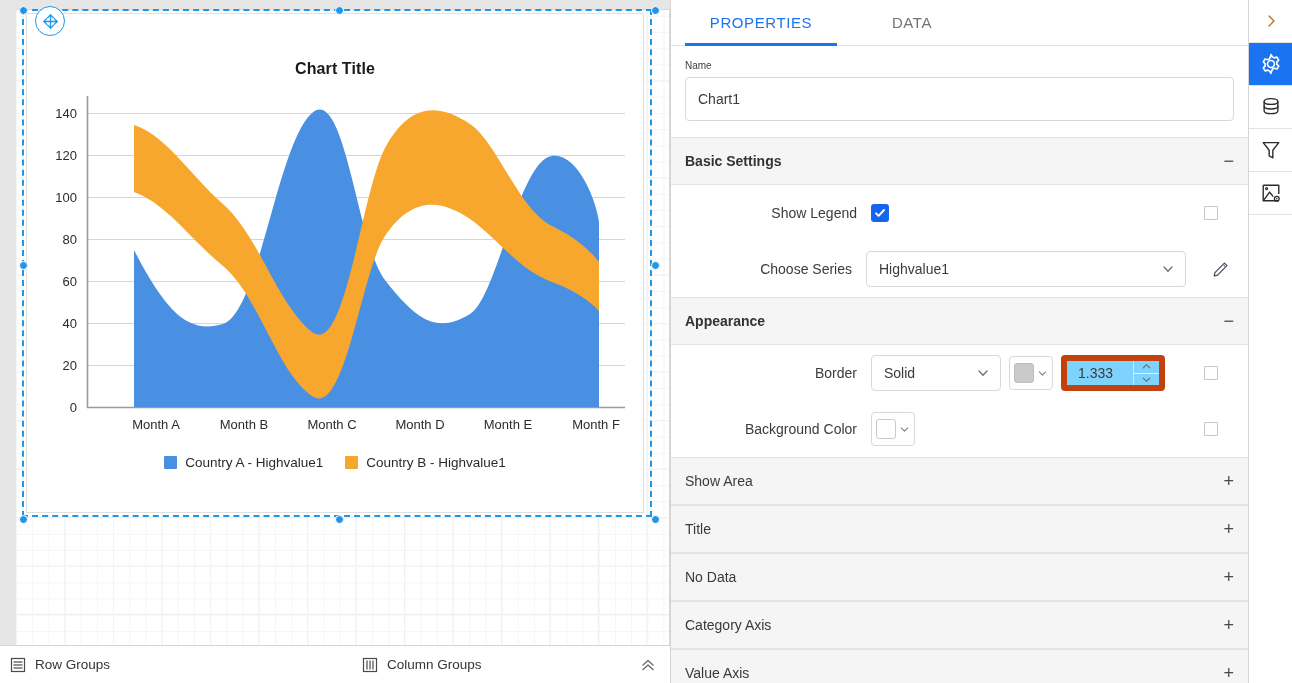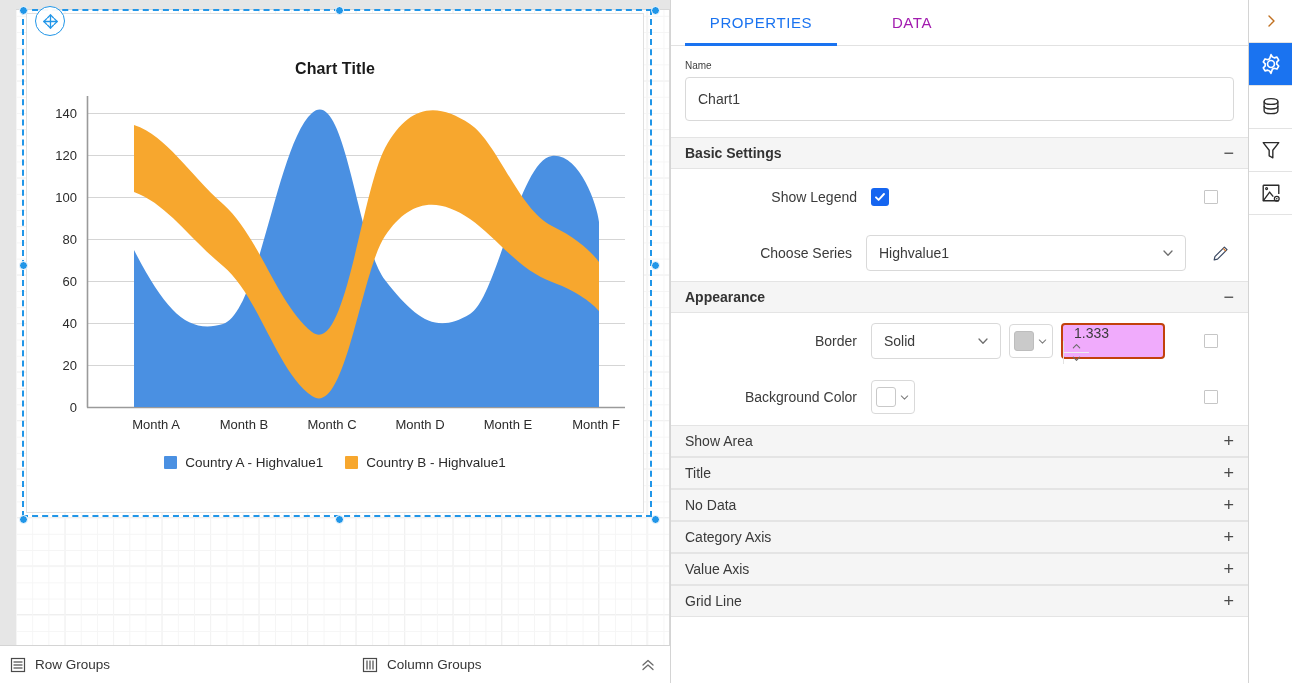--- a/index.html
+++ b/index.html
@@ -134,21 +134,21 @@
   }
   .tabs {
     display: flex; align-items: stretch;
     height: 46px;
     border-bottom: 1px solid #e2e2e2;
     position: relative;
   }
   .tab {
     display: flex; align-items: center; justify-content: center;
     font-size: 15px; letter-spacing: .6px;
-    color: #a21caf;
+    color: #737373;
     cursor: pointer;
     position: relative;
   }
   .tab.t-props { width: 152px; margin-left: 14px; color: #1a73f0; font-weight: 500; }
   .tab.t-data  { width: 150px; }
   .tab.active::after {
     content: "";
     position: absolute; left: 0; right: 0; bottom: -1px;
     height: 3px; background: #1a73f0;
   }
@@ -162,21 +162,21 @@
     width: 100%; height: 44px;
     border: 1px solid #d9d9d9; border-radius: 4px;
     padding: 0 12px;
     font-size: 14px; color: #3b3b3b;
     font-family: "Liberation Sans", sans-serif;
     background: #fff;
     outline: none;
   }
 
   .accordion-header {
-    height: 32px;
+    height: 48px;
     background: #f5f5f5;
     border-top: 1px solid #e4e4e4;
     border-bottom: 1px solid #e4e4e4;
     display: flex; align-items: center;
     padding: 0 14px;
     font-size: 14px; font-weight: bold; color: #333;
     cursor: pointer;
     position: relative;
   }
   .accordion-header.plain { font-weight: normal; color: #3a3a3a; }
@@ -236,22 +236,22 @@
   }
   .color-swatch {
     width: 20px; height: 20px; border-radius: 3px;
     border: 1px solid #cfcfcf;
   }
   .sw-gray { background: #cacaca; border-color: #bdbdbd; }
   .sw-white { background: #ffffff; border-color: #c9c9c9; }
 
   .spin {
     height: 36px; width: 104px;
-    border: 2px solid #c2410c; border-radius: 4px;
-    display: flex; align-items: stretch; background: #f0abfc; flex-direction: column;
+    border: 6px solid #c2410c; border-radius: 4px;
+    display: flex; align-items: stretch; background: #7dd3fc;
   }
   .spin-val {
     flex: 1; display: flex; align-items: center;
     padding-left: 11px; font-size: 14px; color: #3b3b3b;
   }
   .spin-btns {
     width: 26px; border-left: 1px solid #e2e2e2;
     display: flex; flex-direction: column;
   }
   .spin-btns div {

